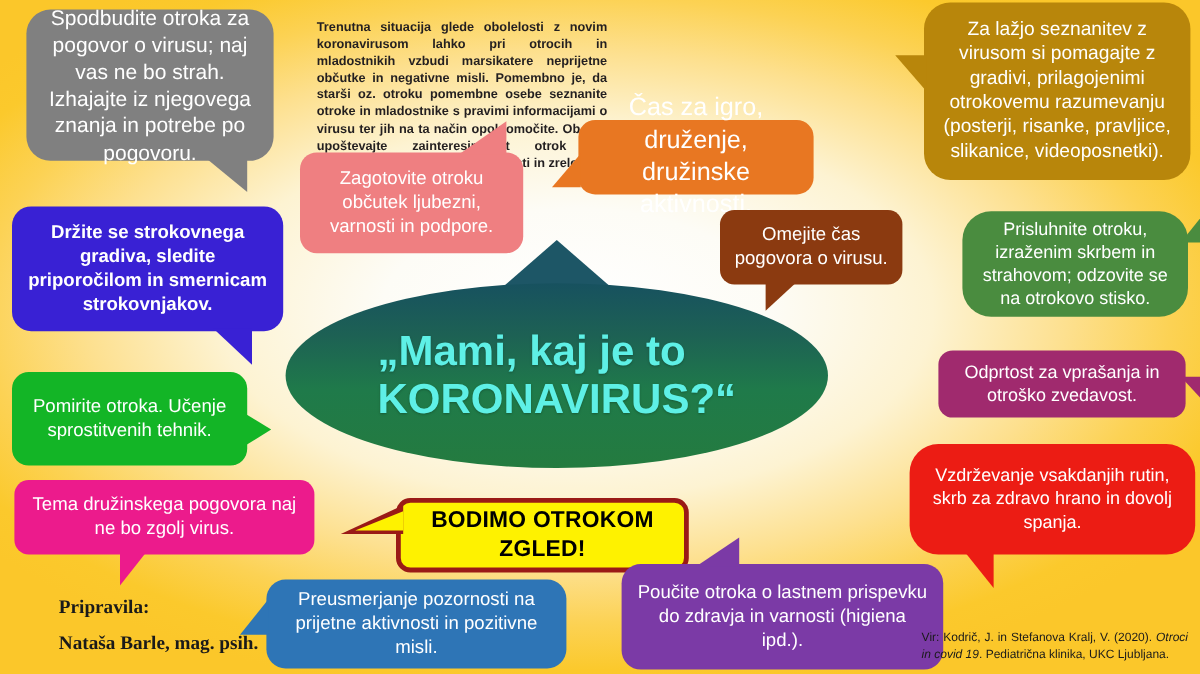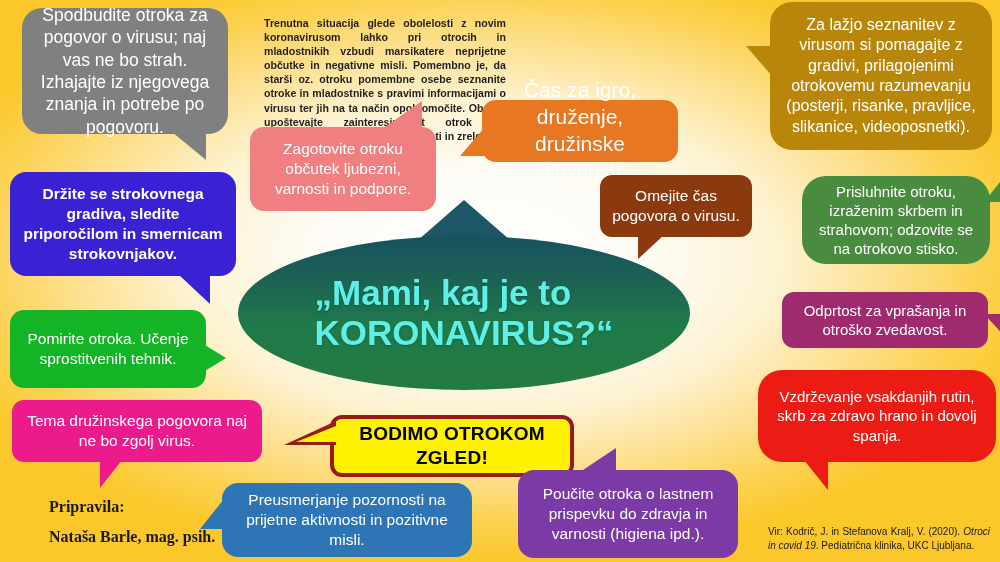--- a/index.html
+++ b/index.html
@@ -179,21 +179,21 @@
     left:222px;top:483px;width:250px;height:74px;
     background:#2e75b6;font-size:15.5px;border-radius:16px;
   }
   .b-redirect .tail{
     left:-22px;top:16px;
     border-width:0 0 30px 24px;
     border-color:transparent transparent #2e75b6 transparent;
   }
 
   .b-teach{
-    left:518px;top:470px;width:220px;height:88px;
+    left:518px;top:470px;width:268px;height:88px;
     background:#7b3aa6;font-size:15.5px;border-radius:16px;
   }
   .b-teach .tail{
     left:62px;top:-22px;
     border-width:0 0 24px 36px;
     border-color:transparent transparent #7b3aa6 transparent;
   }
 
   
   .center-wrap{

